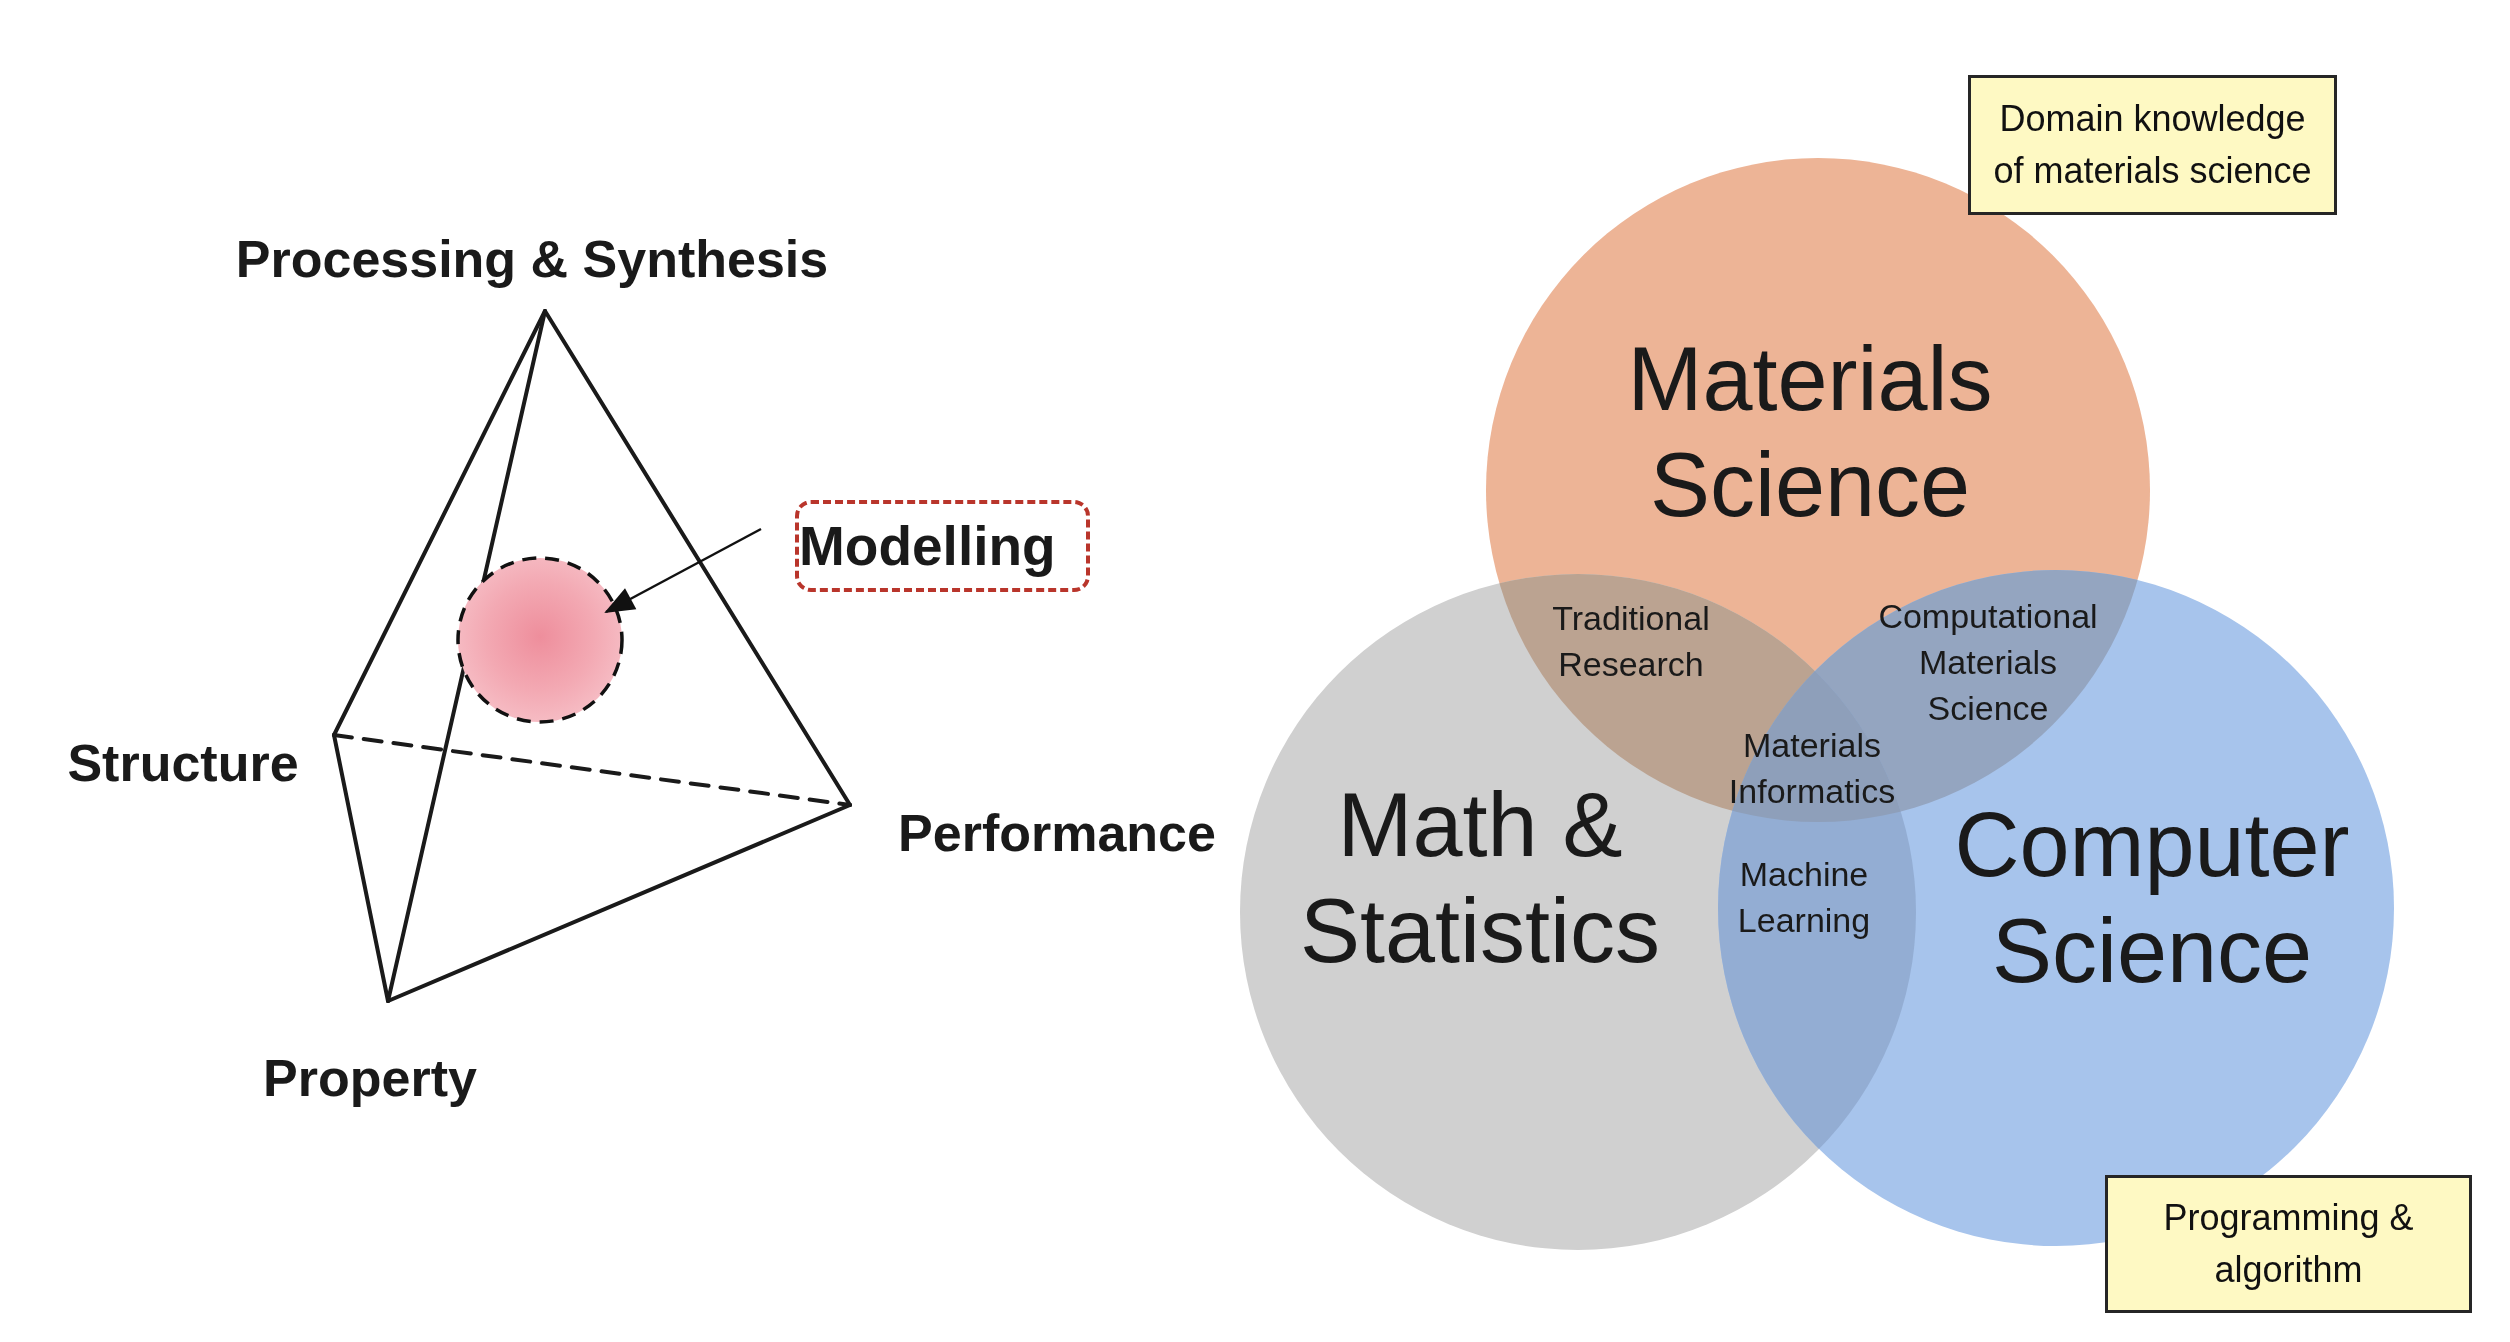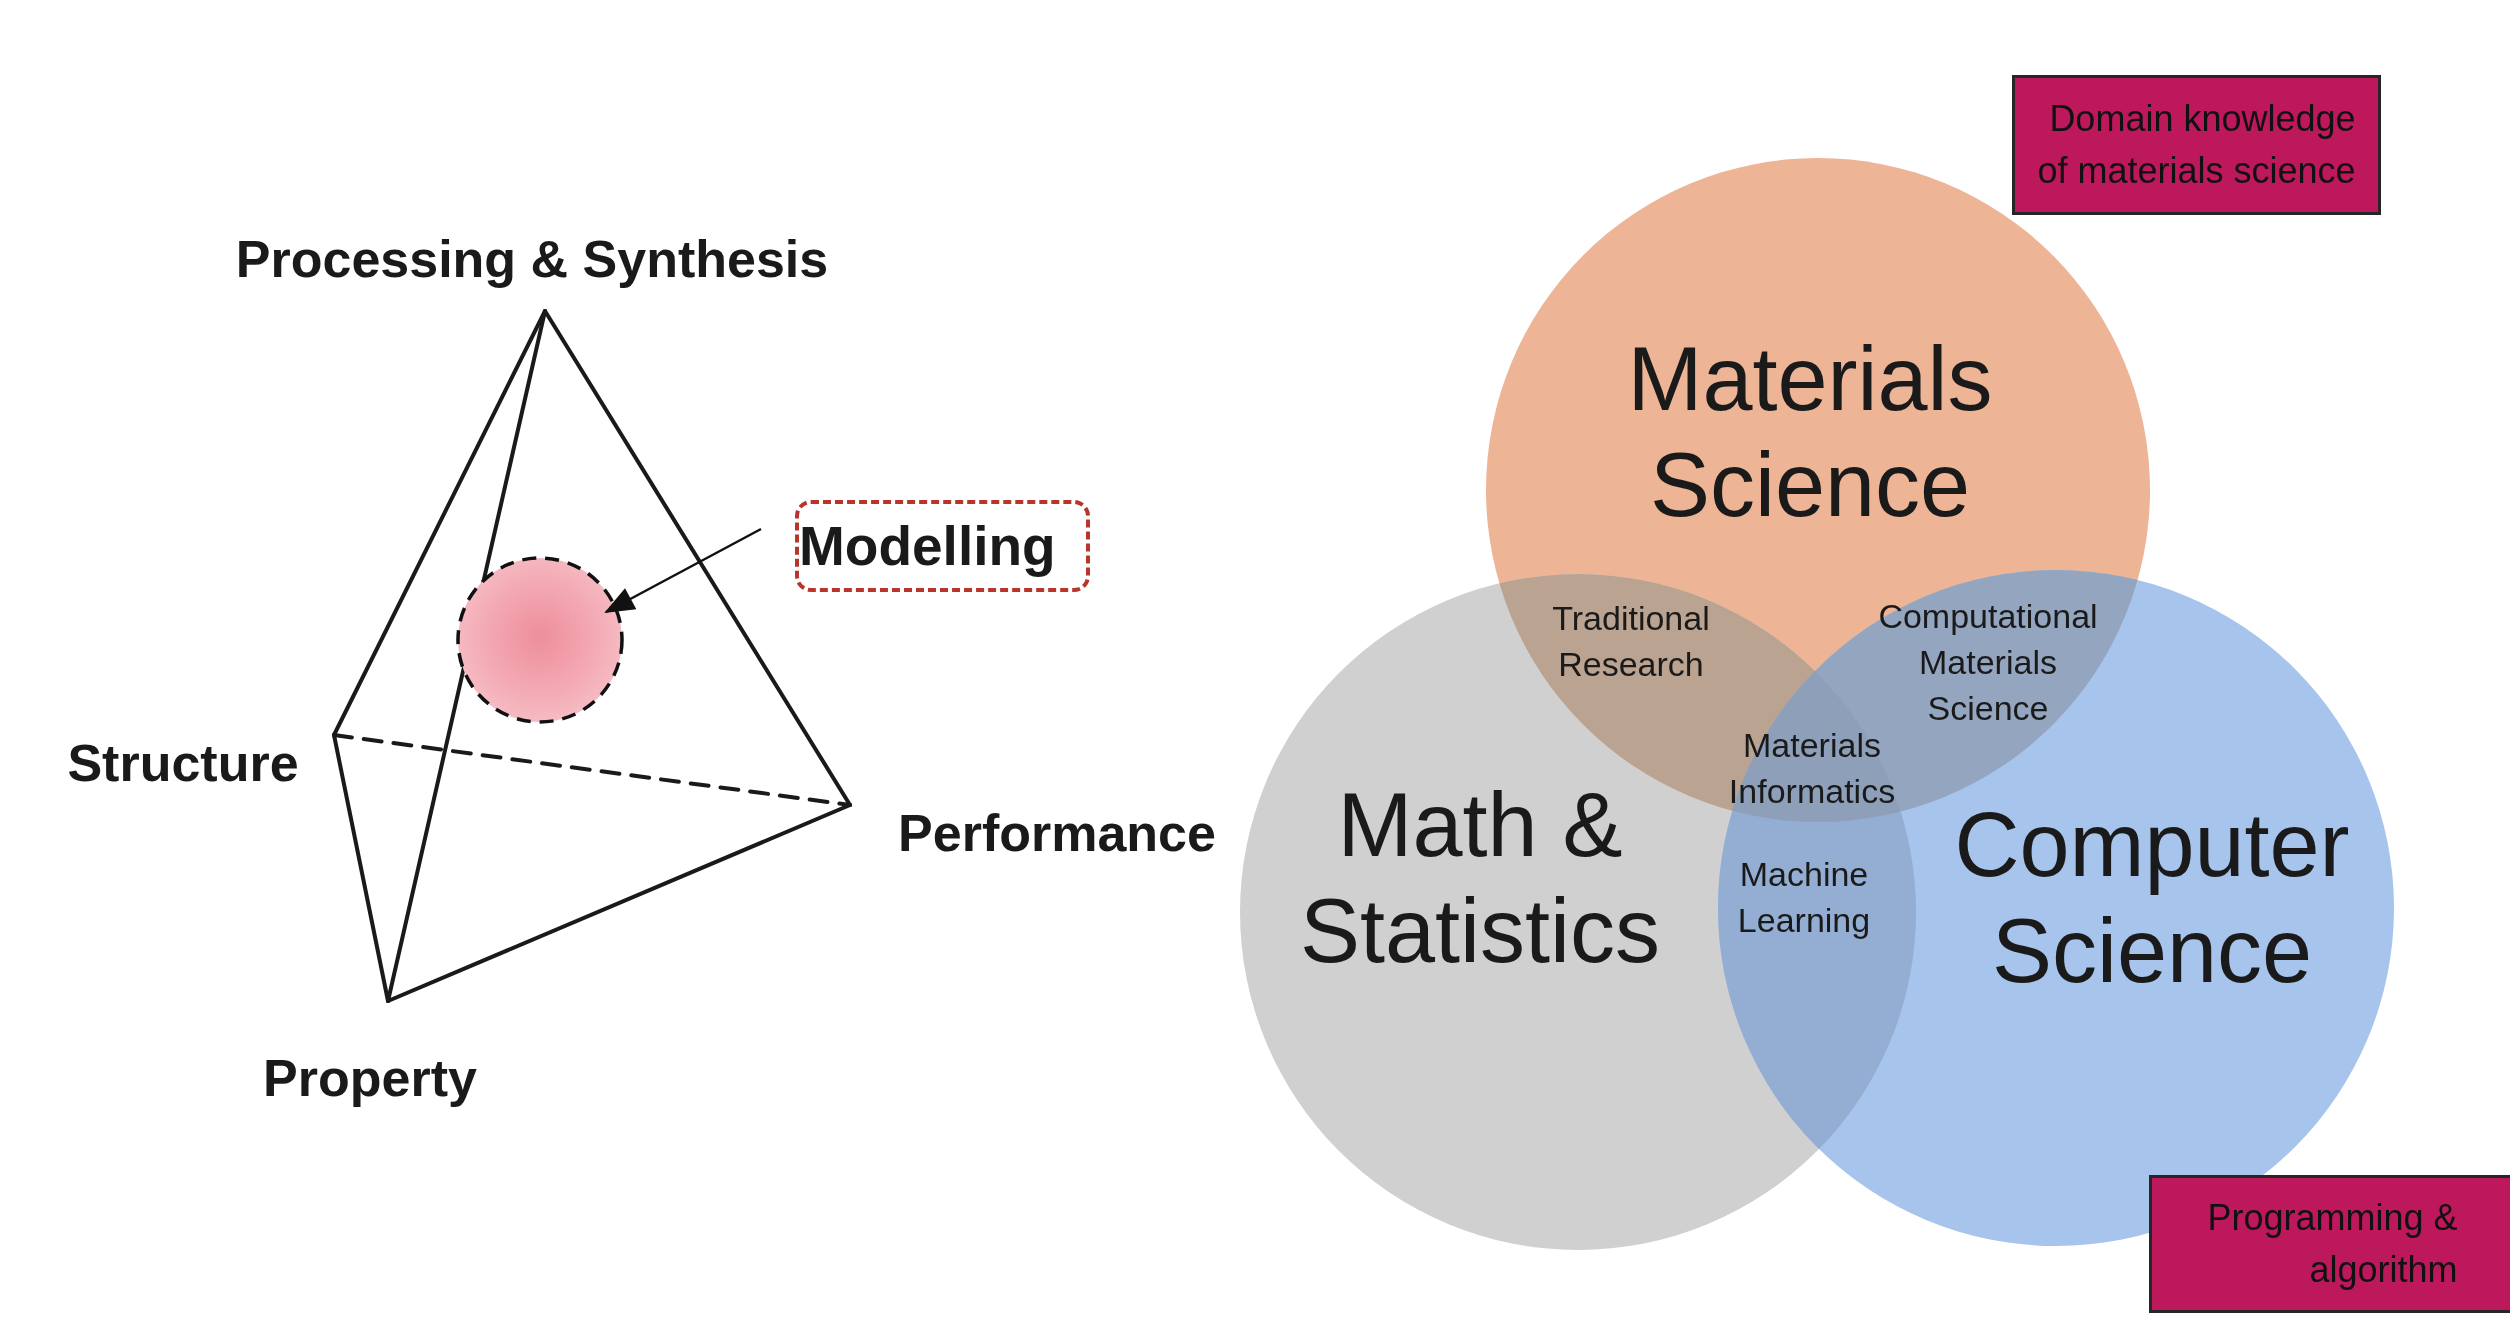--- a/index.html
+++ b/index.html
@@ -53,28 +53,27 @@
   .venn-small { font-size: 34px; font-weight: 400; line-height: 1.36; }
   #lbl-traditional-research { left: 1631px; top: 641px; }
   #lbl-computational-ms     { left: 1988px; top: 662px; }
   #lbl-materials-informatics{ left: 1812px; top: 768px; }
   #lbl-machine-learning     { left: 1804px; top: 897px; }
 
   
   .callout {
     position: absolute;
     box-sizing: border-box;
-    background: #be185d;
+    background: #fef9c3;
     border: 3px solid #262626;
     display: flex; align-items: center; justify-content: center;
-    text-align: right;
+    text-align: center;
     white-space: pre-line;
     font-size: 36px; line-height: 1.45;
     color: #111111;
-    margin-left: 44px;
   }
   #callout-domain      { left: 1968px; top: 75px;   width: 369px; height: 140px; }
   #callout-linear      { left: 1078px; top: 1152px; width: 367px; height: 160px; }
   #callout-programming { left: 2105px; top: 1175px; width: 367px; height: 138px; }
 </style>
 </head>
 <body>
 
 <div class="canvas">
 

